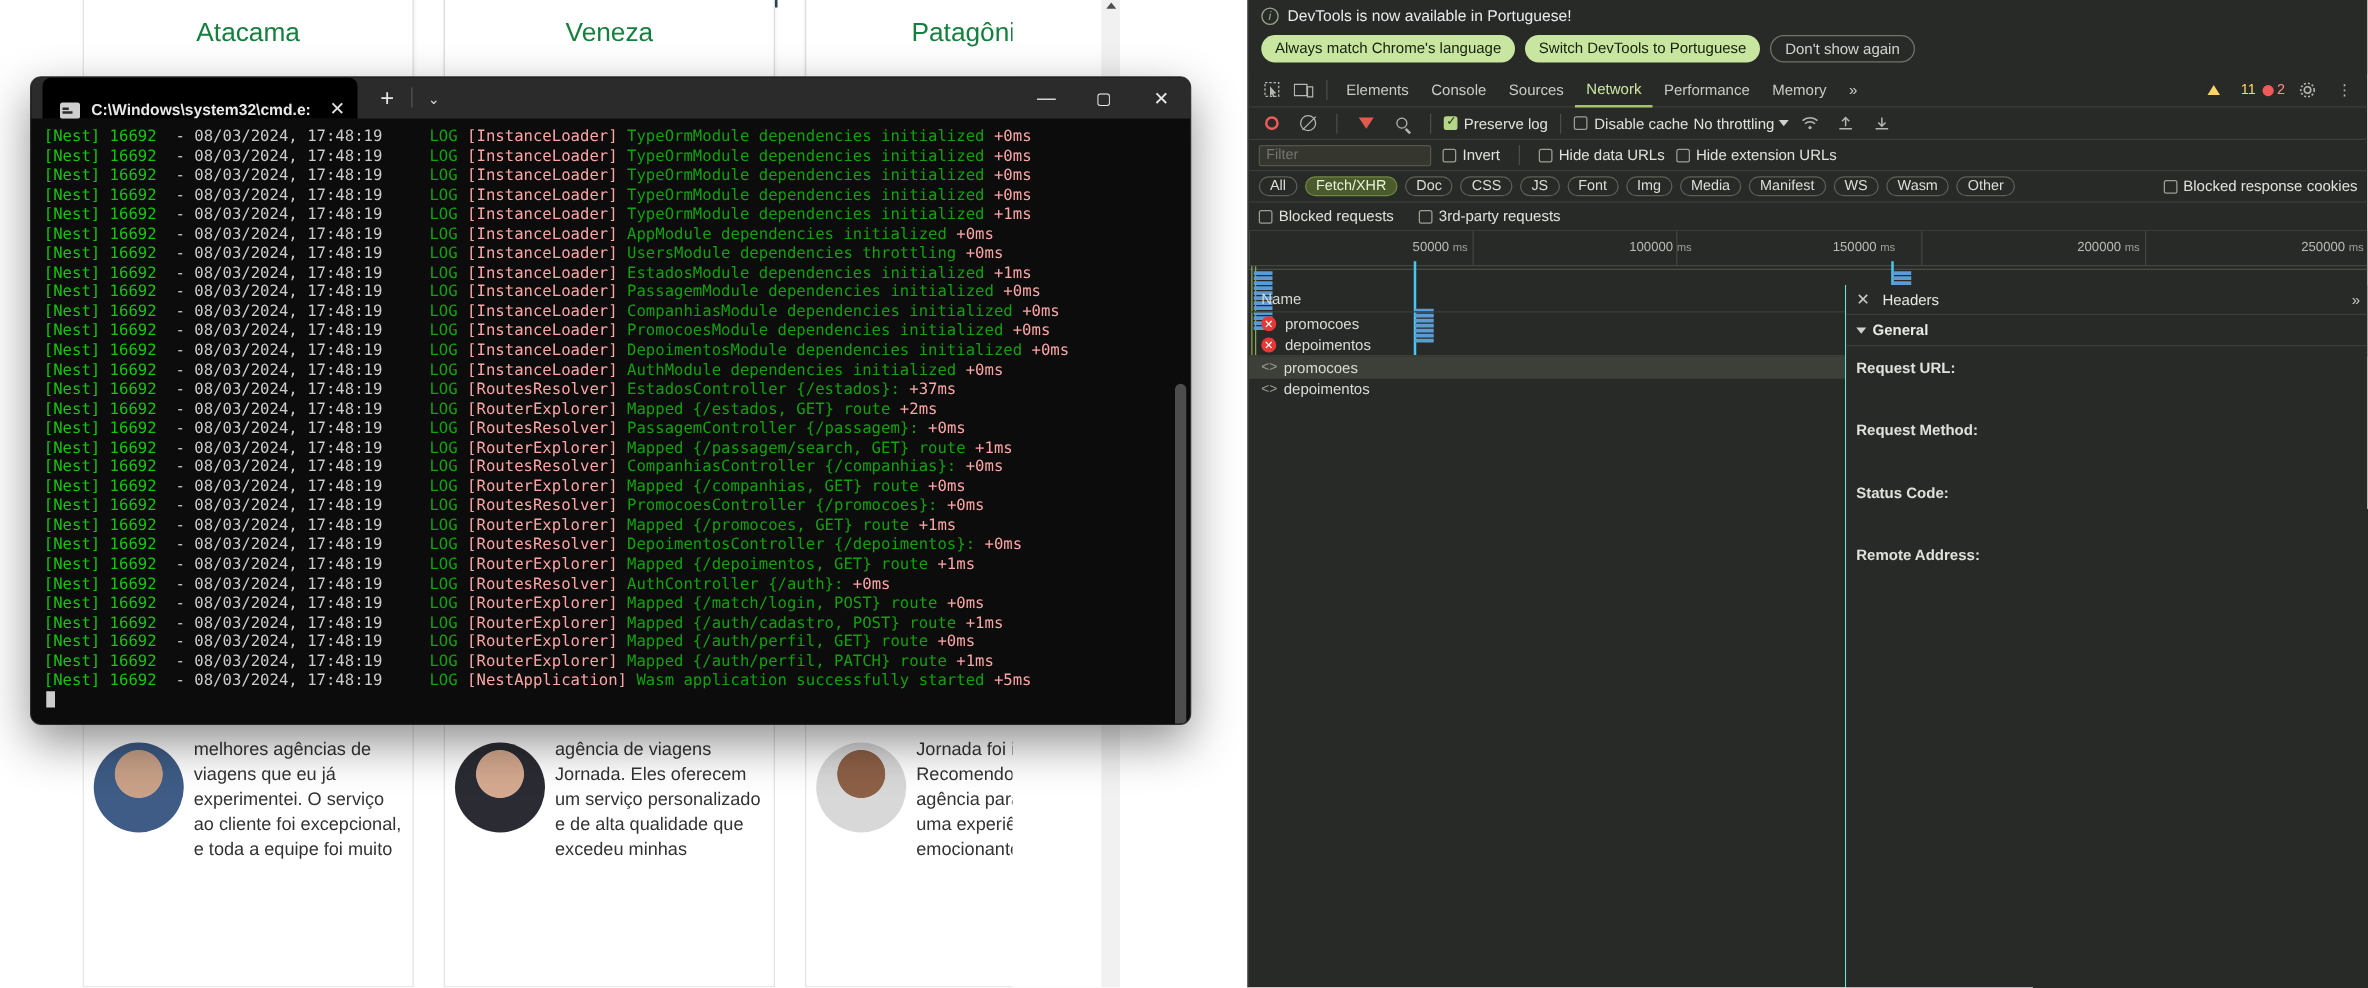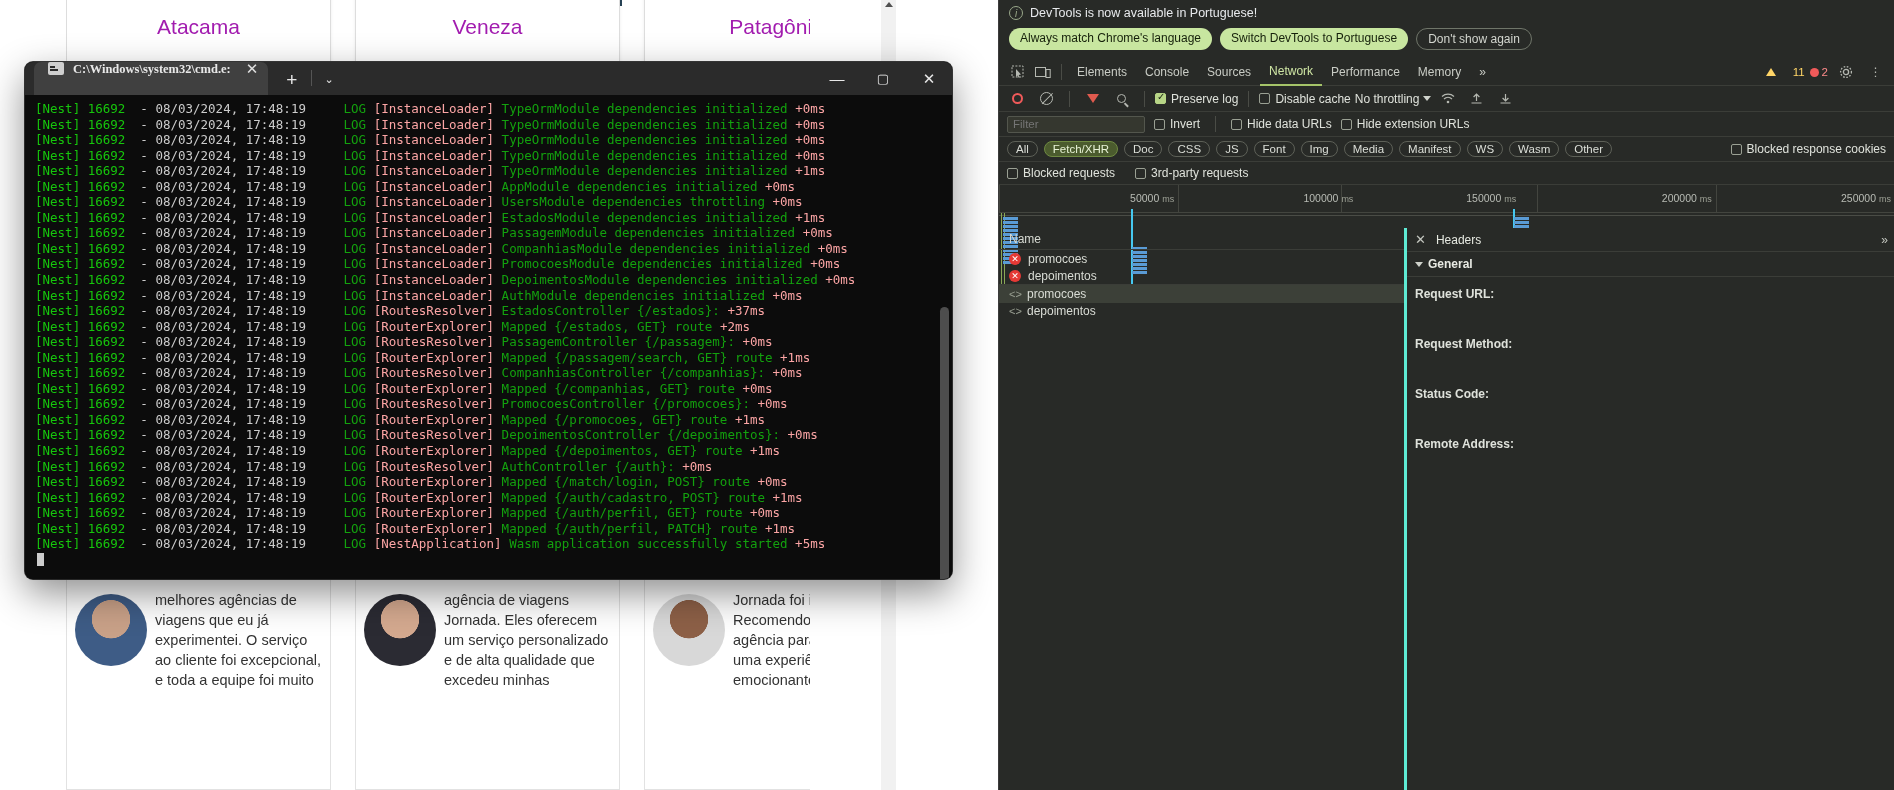--- a/index.html
+++ b/index.html
@@ -15,21 +15,21 @@
   .page-bg { position: absolute; inset: 0 998px 0 0; background: #ffffff; overflow: hidden; }
 
   .cards-row { position: absolute; top: -6px; left: 66px; display: flex; gap: 24px; }
   .dest-card {
     width: 265px; background: #ffffff;
     border: 1px solid #dddddd; border-top: 5px solid #0d6e6e;
     padding-top: 10px; text-align: center;
     box-shadow: 0 1px 3px rgba(0,0,0,.08);
     height: 120px;
   }
-  .dest-name { font-size: 21px; color: #a21caf; font-weight: 400; padding-top: 6px; }
+  .dest-name { font-size: 21px; color: #15803d; font-weight: 400; padding-top: 6px; }
   .dest-price { font-size: 27px; color: #1a1a2e; padding-top: 22px; letter-spacing: .5px; }
 
   .card-veneza-img { position:absolute; top:-40px; left:357px; width:265px; height:46px;
       background: linear-gradient(160deg,#6f95b3,#2f4f6b 60%,#274255); }
   .card-patag-img { position:absolute; top:-40px; left:646px; width:265px; height:46px;
       background: linear-gradient(160deg,#8fa8b8,#4b6274); }
 
   
   .testimonials { position: absolute; left: 66px; bottom: 0; display: flex; gap: 24px; }
   .testi {
@@ -56,23 +56,23 @@
     position: absolute; left: 25px; top: 62px; width: 927px; height: 517px;
     background: #0c0c0c; border-radius: 8px;
     box-shadow: 0 14px 38px rgba(0,0,0,.45), 0 0 0 1px #3a3a3a;
     overflow: hidden;
   }
   .term-titlebar {
     height: 33px; background: #2b2b2b; display: flex; align-items: flex-end;
     position: relative;
   }
   .term-tab {
-    height: 33px; background: #404040; border-radius: 7px 7px 0 0;
-    display: flex; align-items: flex-start; gap: 9px; padding: 0 10px 0 14px;
-    margin-left: 9px; min-width: 200px; font-family: Liberation Serif, serif;
+    height: 33px; background: #000000; border-radius: 7px 7px 0 0;
+    display: flex; align-items: flex-end; gap: 9px; padding: 0 10px 0 14px;
+    margin-left: 9px; min-width: 200px;
   }
   .tab-ico {
     width: 16px; height: 13px; background: #cfcfcf; border-radius: 2px;
     position: relative; flex: none;
   }
   .tab-ico::before { content:""; position:absolute; left:2px; top:4px; width:5px; height:1.5px; background:#2b2b2b;}
   .tab-ico::after { content:""; position:absolute; left:2px; top:7px; width:8px; height:1.5px; background:#2b2b2b;}
   .tab-title { color: #e8e8e8; font-size: 12.5px; font-weight: bold; white-space: nowrap; }
   .tab-close { color: #e0e0e0; font-size: 15px; margin-left: 6px; line-height: 1; }
   .tab-plus { color: #e6e6e6; font-size: 19px; margin: 0 0 6px 18px; line-height: 1; }
@@ -164,21 +164,21 @@
   .ov-hline { position:absolute; left:0; right:0; top:2px; height:1px; background:#4a4c46;}
 
   .req-header { height: 22px; display: flex; align-items: center; border-bottom: 1px solid #3b3d38; font-size: 12px; color: #d6d9d2; padding-left: 10px;}
   .req-row { height: 17.5px; display: flex; align-items: center; gap: 7px; padding-left: 10px; font-size: 12px; color: #d9dcd5; }
   .req-row.sel { background: #3c4038; }
   .err-ico { width: 12px; height: 12px; border-radius: 50%; background: #e53935; color: #fff; font-size: 9px;
       display:flex; align-items:center; justify-content:center; flex: none; }
   .doc-ico { width: 11px; height: 12px; color: #9aa093; font-size: 11px; flex:none; text-align:center; line-height: 12px;}
 
   .dt-split { position: absolute; left: 0; right: 0; top: 228px; bottom: 0; display: flex; }
-  .req-list { width: 408px; border-right: 3px solid #5eead4; }
+  .req-list { width: 478px; border-right: 1px solid #5eead4; }
   .detail-pane { flex: 1; background: #282a27; }
   .detail-tabs { display: flex; align-items: center; height: 24px; gap: 10px; padding-left: 8px; border-bottom: 1px solid #3b3d38; }
   .x-ico { color: #c5c8c1; font-size: 13px; }
   .detail-tab { color: #e6e9e1; font-size: 12px; }
   .detail-more { color: #c5c8c1; font-size: 12px; margin-left: auto; padding-right: 6px; }
   .section-title { display:flex; align-items:center; gap:5px; padding: 5px 0 5px 8px; font-size: 12px; color: #e8eae3; font-weight: bold; border-bottom: 1px solid #3b3d38;}
   .tri-dn { width:0;height:0;border-left:4px solid transparent;border-right:4px solid transparent;border-top:5px solid #cfd2cb;}
   .kv { padding: 6px 8px 0 8px; font-size: 12px; color: #dfe2db; }
   .kv .k { font-weight: bold; }
 </style>

